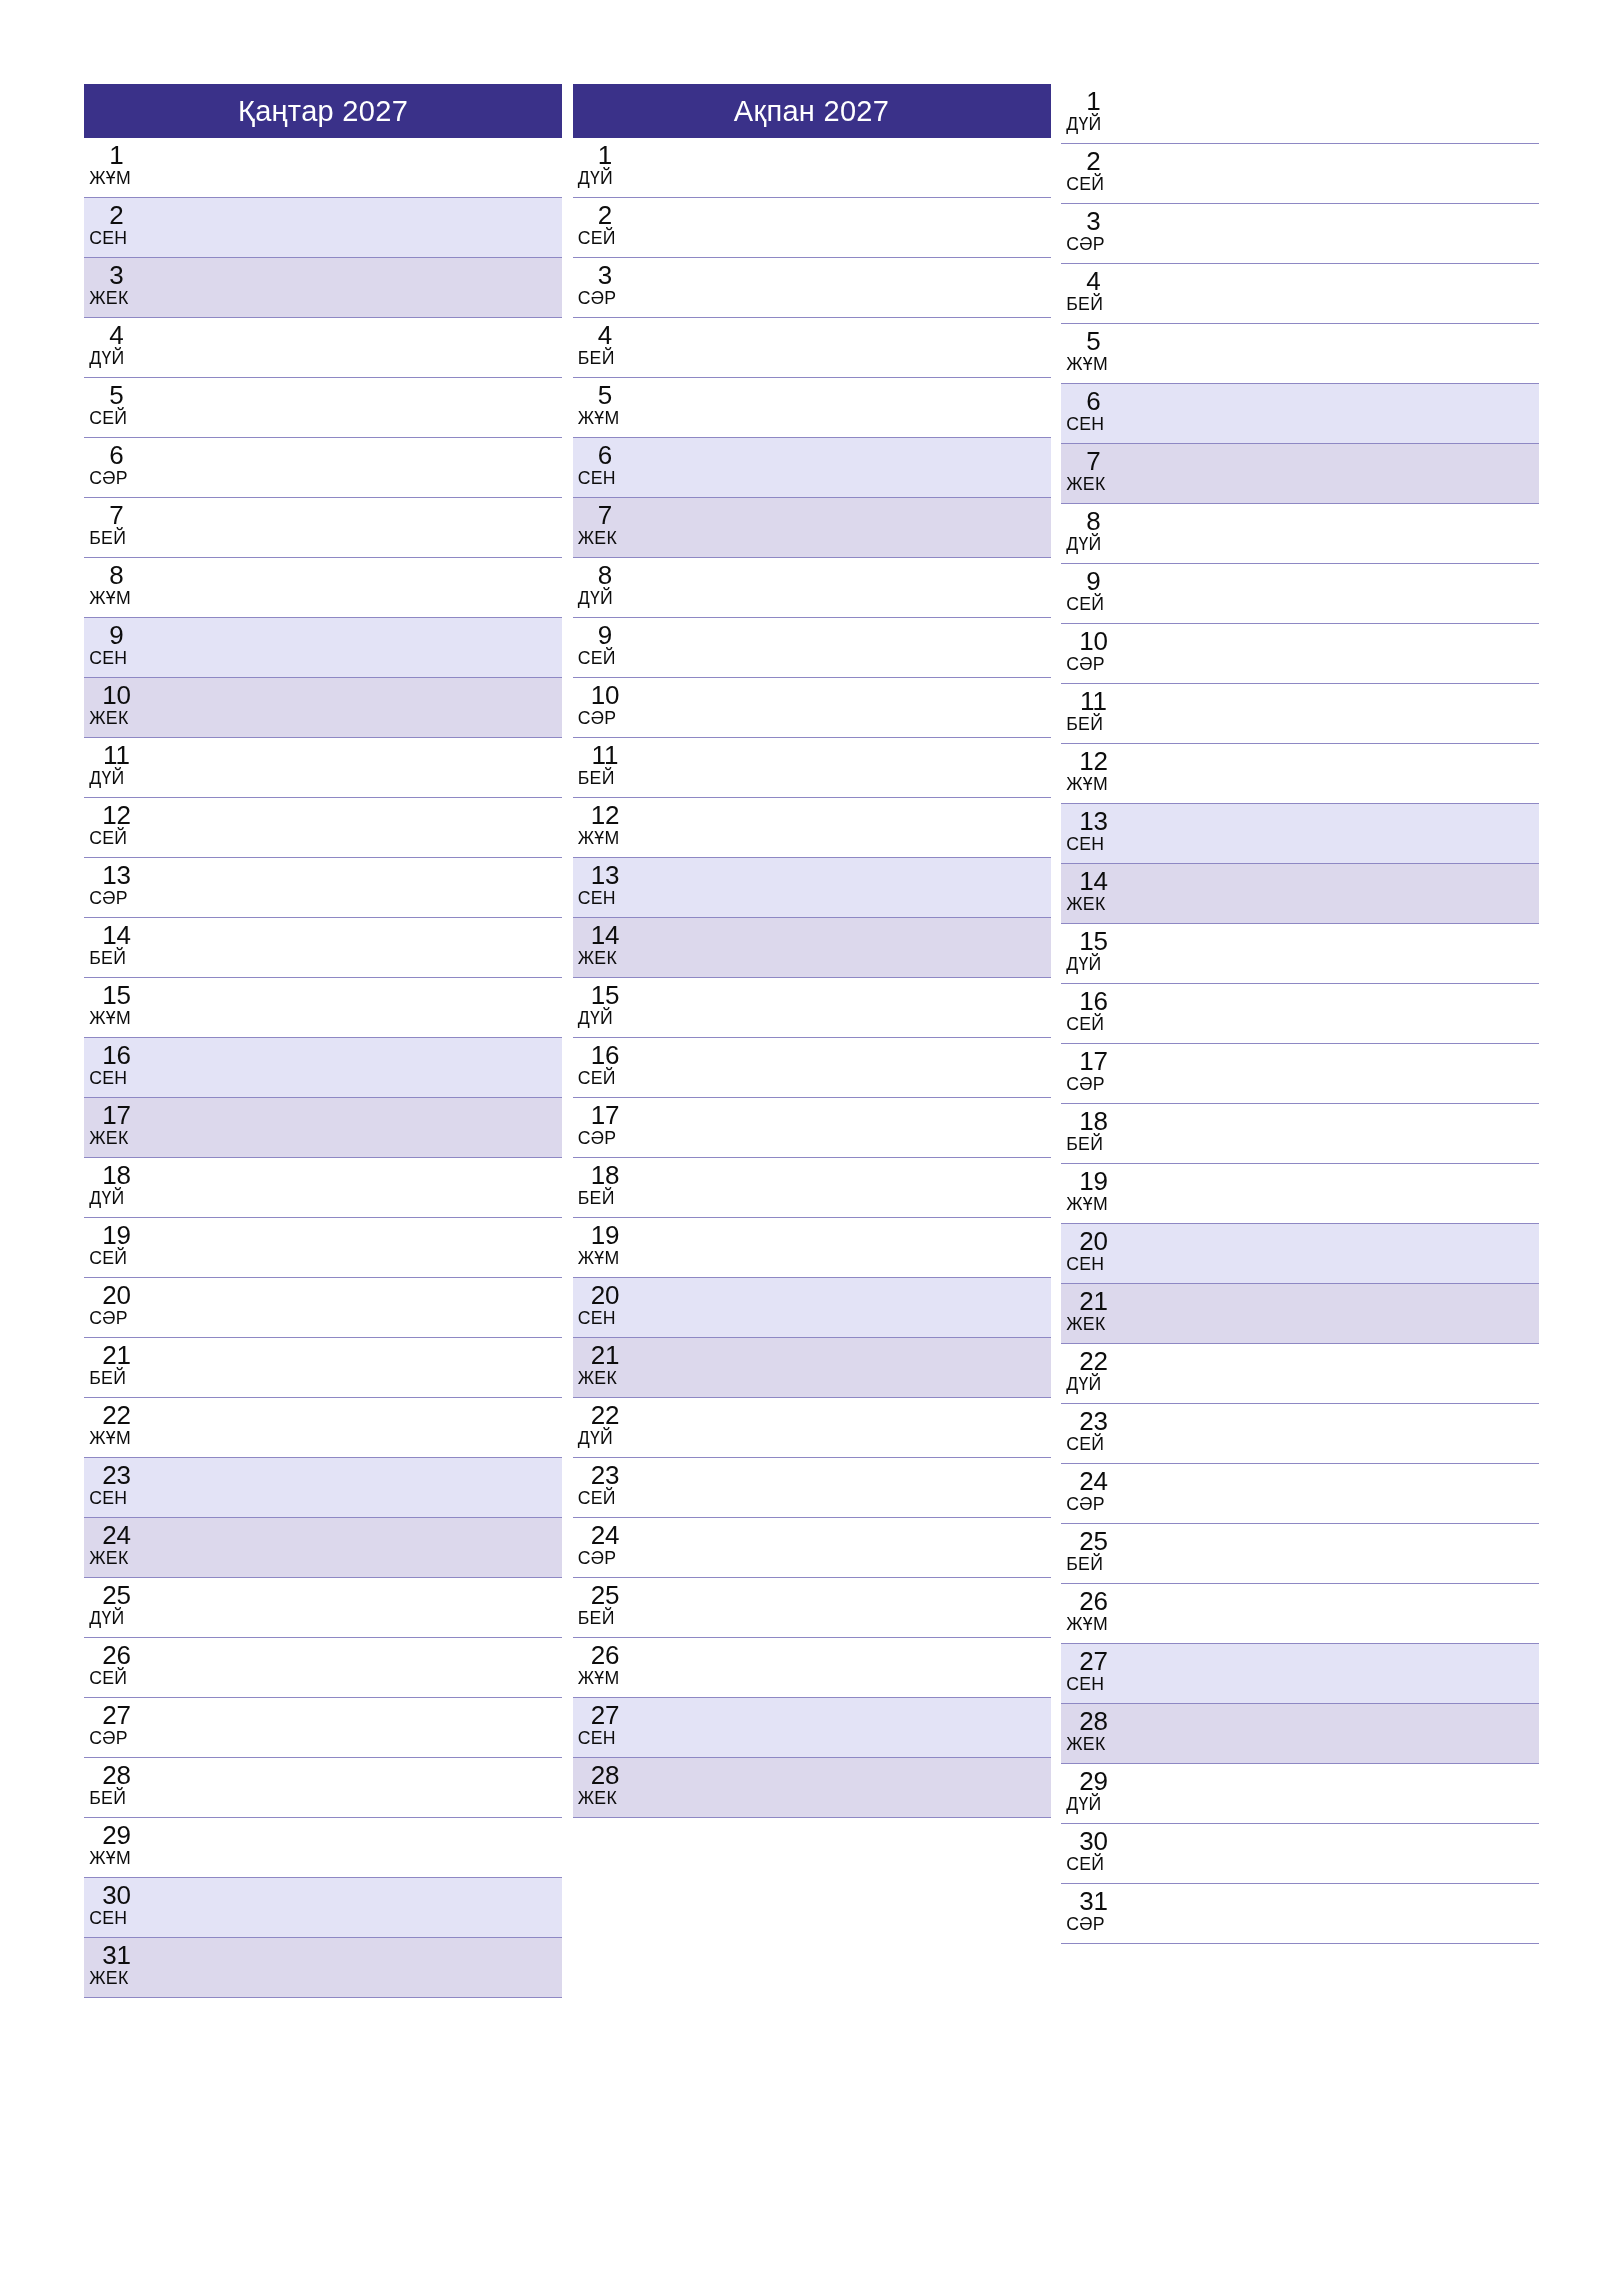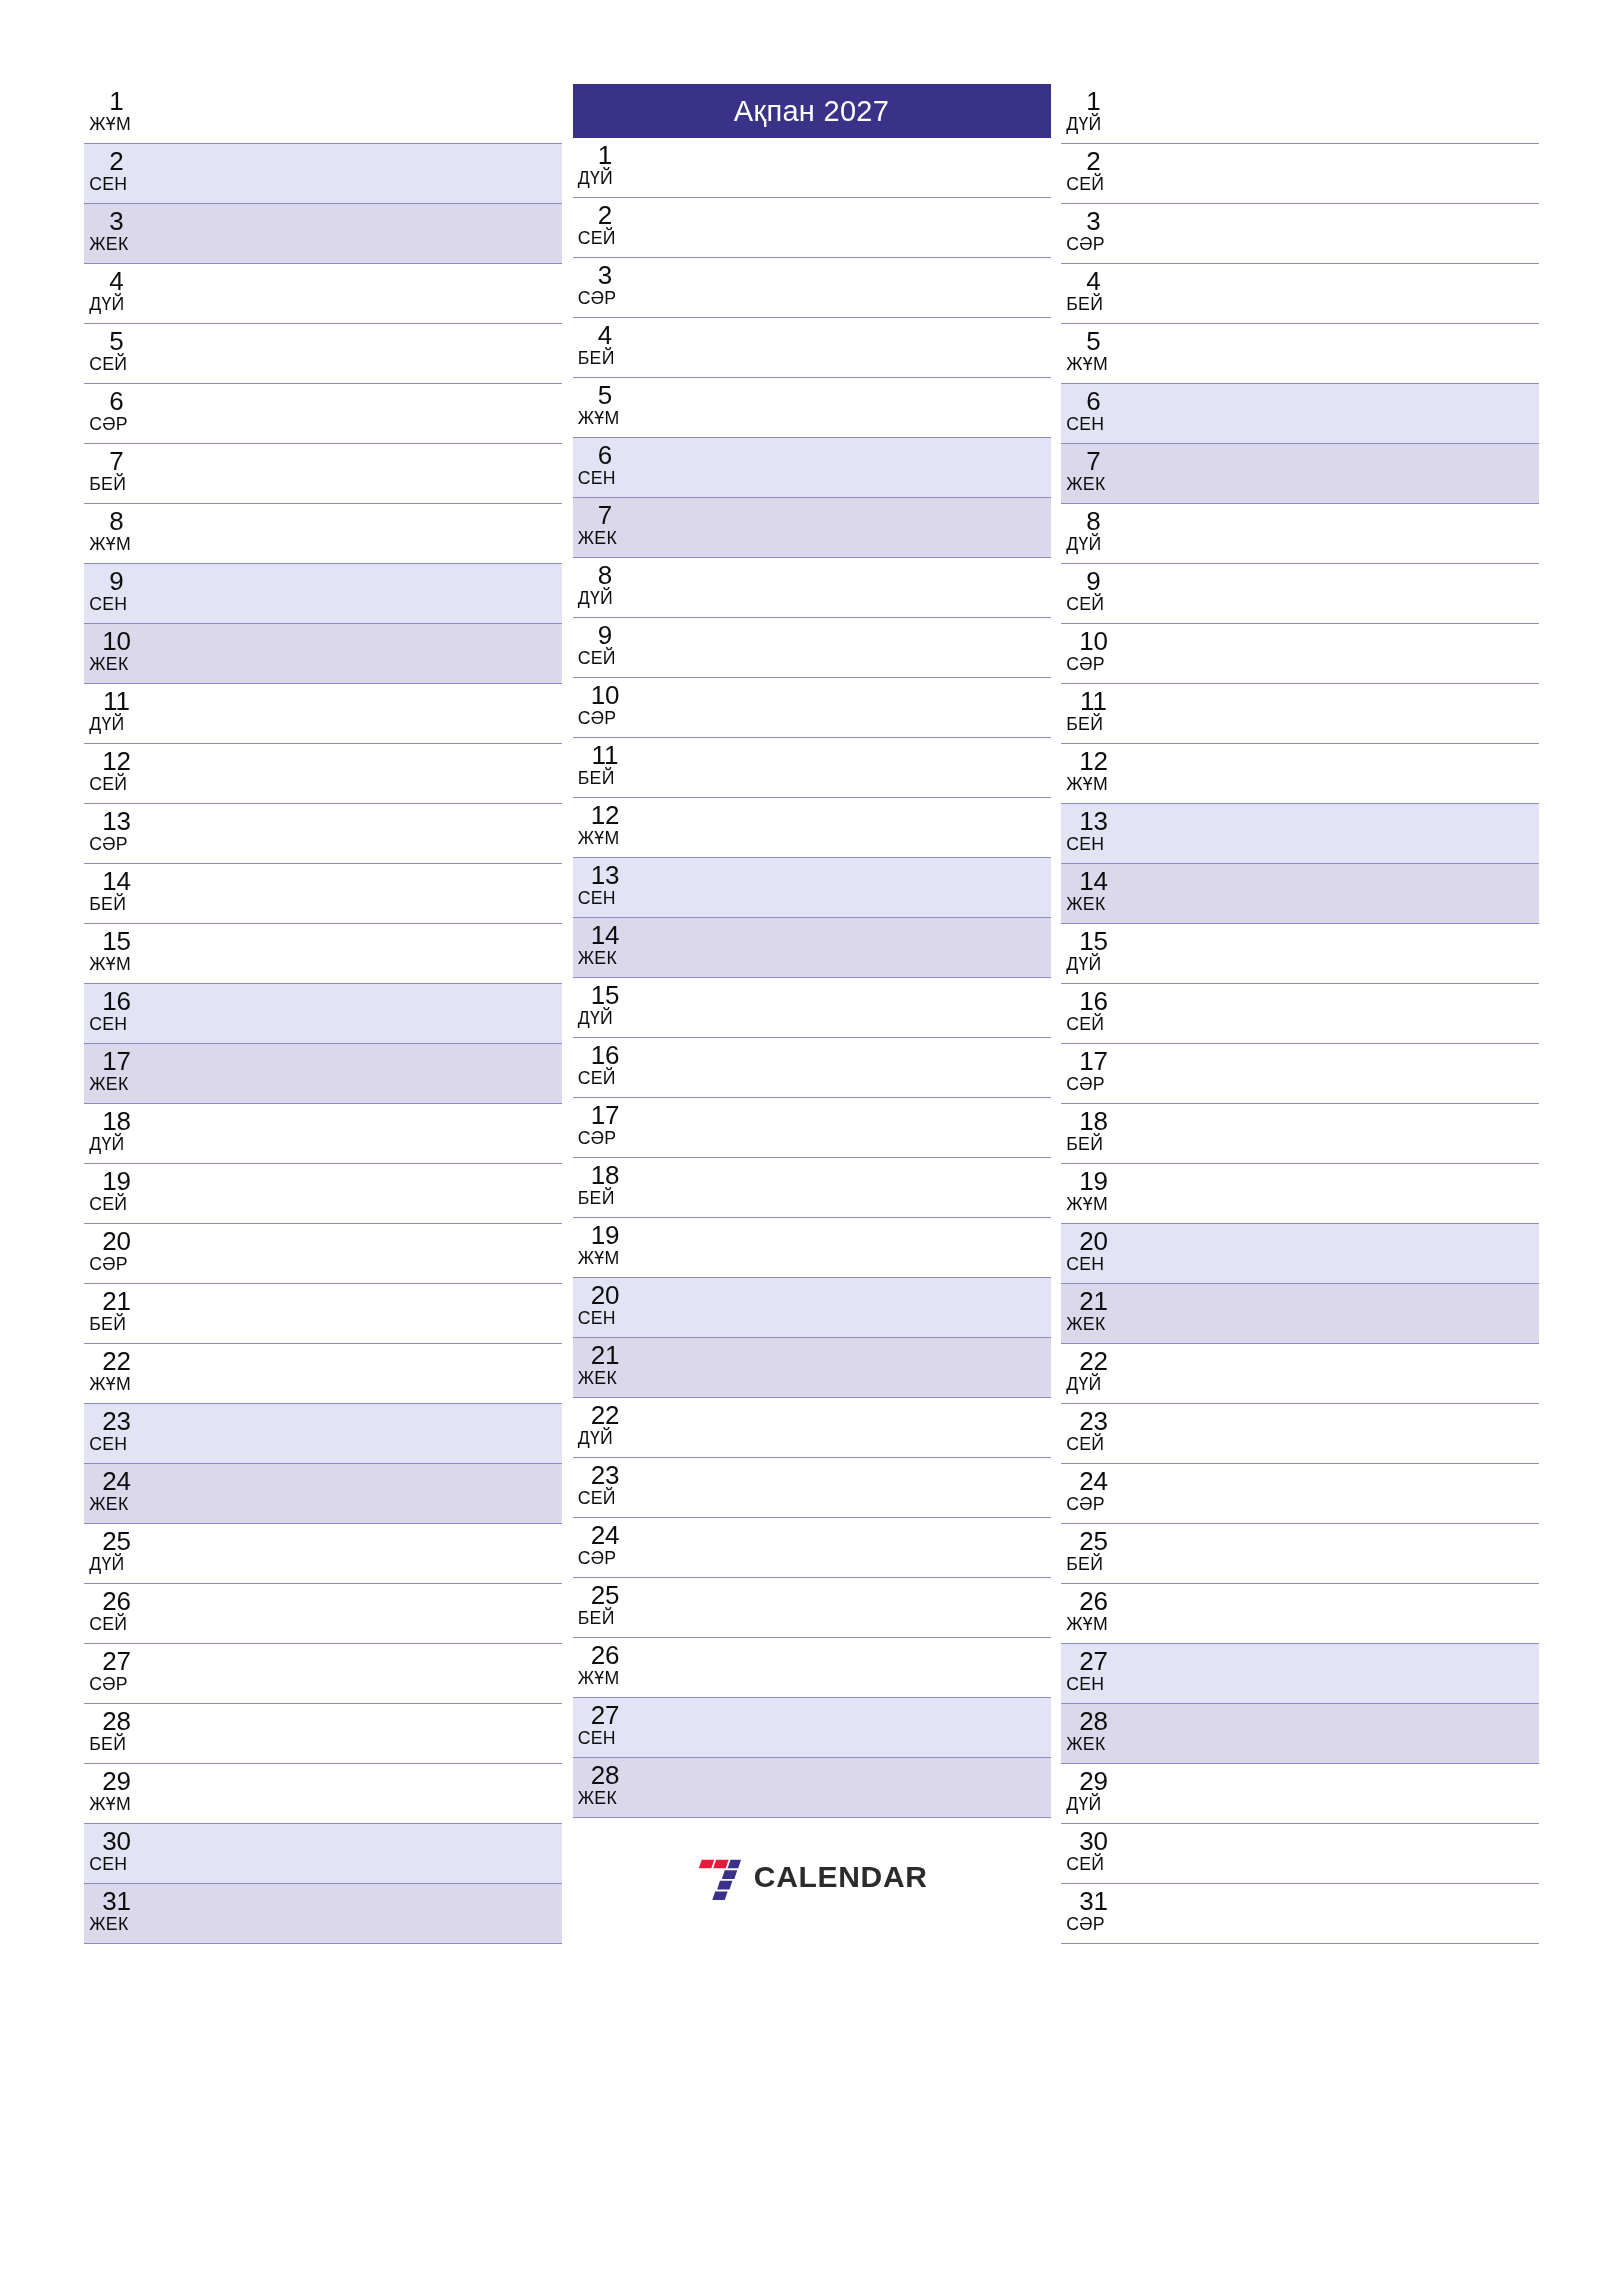--- a/index.html
+++ b/index.html
@@ -107,20 +107,21 @@
     color: #2b2b2b;
     font-family: "Liberation Sans", sans-serif;
   }
 </style>
 </head>
 <body>
 
 <div class="page">
   <div class="columns" id="columns">
       <div class="month-col">
+        <div class="month-header" style="background: rgb(58, 49, 137); color: rgb(255, 255, 255);">Қаңтар 2027</div>
         <div class="days">
           <div class="day-row" style="border-bottom-color: rgb(142, 136, 196);">
             <div class="day-num" style="color: rgb(13, 13, 13);">1</div>
             <div class="day-wd" style="color: rgb(13, 13, 13);">ЖҰМ</div>
           </div>
           <div class="day-row weekend-sat" style="border-bottom-color: rgb(142, 136, 196);">
             <div class="day-num" style="color: rgb(13, 13, 13);">2</div>
             <div class="day-wd" style="color: rgb(13, 13, 13);">СЕН</div>
           </div>
           <div class="day-row weekend-sun" style="border-bottom-color: rgb(142, 136, 196);">
@@ -350,31 +351,20 @@
           </div>
           <div class="day-row weekend-sat" style="border-bottom-color: rgb(142, 136, 196);">
             <div class="day-num" style="color: rgb(13, 13, 13);">27</div>
             <div class="day-wd" style="color: rgb(13, 13, 13);">СЕН</div>
           </div>
           <div class="day-row weekend-sun" style="border-bottom-color: rgb(142, 136, 196);">
             <div class="day-num" style="color: rgb(13, 13, 13);">28</div>
             <div class="day-wd" style="color: rgb(13, 13, 13);">ЖЕК</div>
           </div>
         </div>
-        <div class="logo-wrap">
-          <svg viewBox="0 0 100 100" class="logo-mark">
-            <path d="M14,14 L40,14 L34,32 L8,32 Z" fill="#e8193c"></path>
-            <path d="M44,14 L70,14 L64,32 L38,32 Z" fill="#e8193c"></path>
-            <path d="M74,14 L96,14 L90,32 L68,32 Z" fill="#3a3189"></path>
-            <path d="M62,36 L88,36 L82,54 L56,54 Z" fill="#3a3189"></path>
-            <path d="M52,58 L78,58 L72,76 L46,76 Z" fill="#3a3189"></path>
-            <path d="M42,80 L68,80 L62,98 L36,98 Z" fill="#3a3189"></path>
-          </svg>
-          <div class="logo-text" style="color: rgb(43, 43, 43);">CALENDAR</div>
-        </div>
       </div>
       <div class="month-col">
         <div class="days">
           <div class="day-row" style="border-bottom-color: rgb(142, 136, 196);">
             <div class="day-num" style="color: rgb(13, 13, 13);">1</div>
             <div class="day-wd" style="color: rgb(13, 13, 13);">ДҮЙ</div>
           </div>
           <div class="day-row" style="border-bottom-color: rgb(142, 136, 196);">
             <div class="day-num" style="color: rgb(13, 13, 13);">2</div>
             <div class="day-wd" style="color: rgb(13, 13, 13);">СЕЙ</div>

